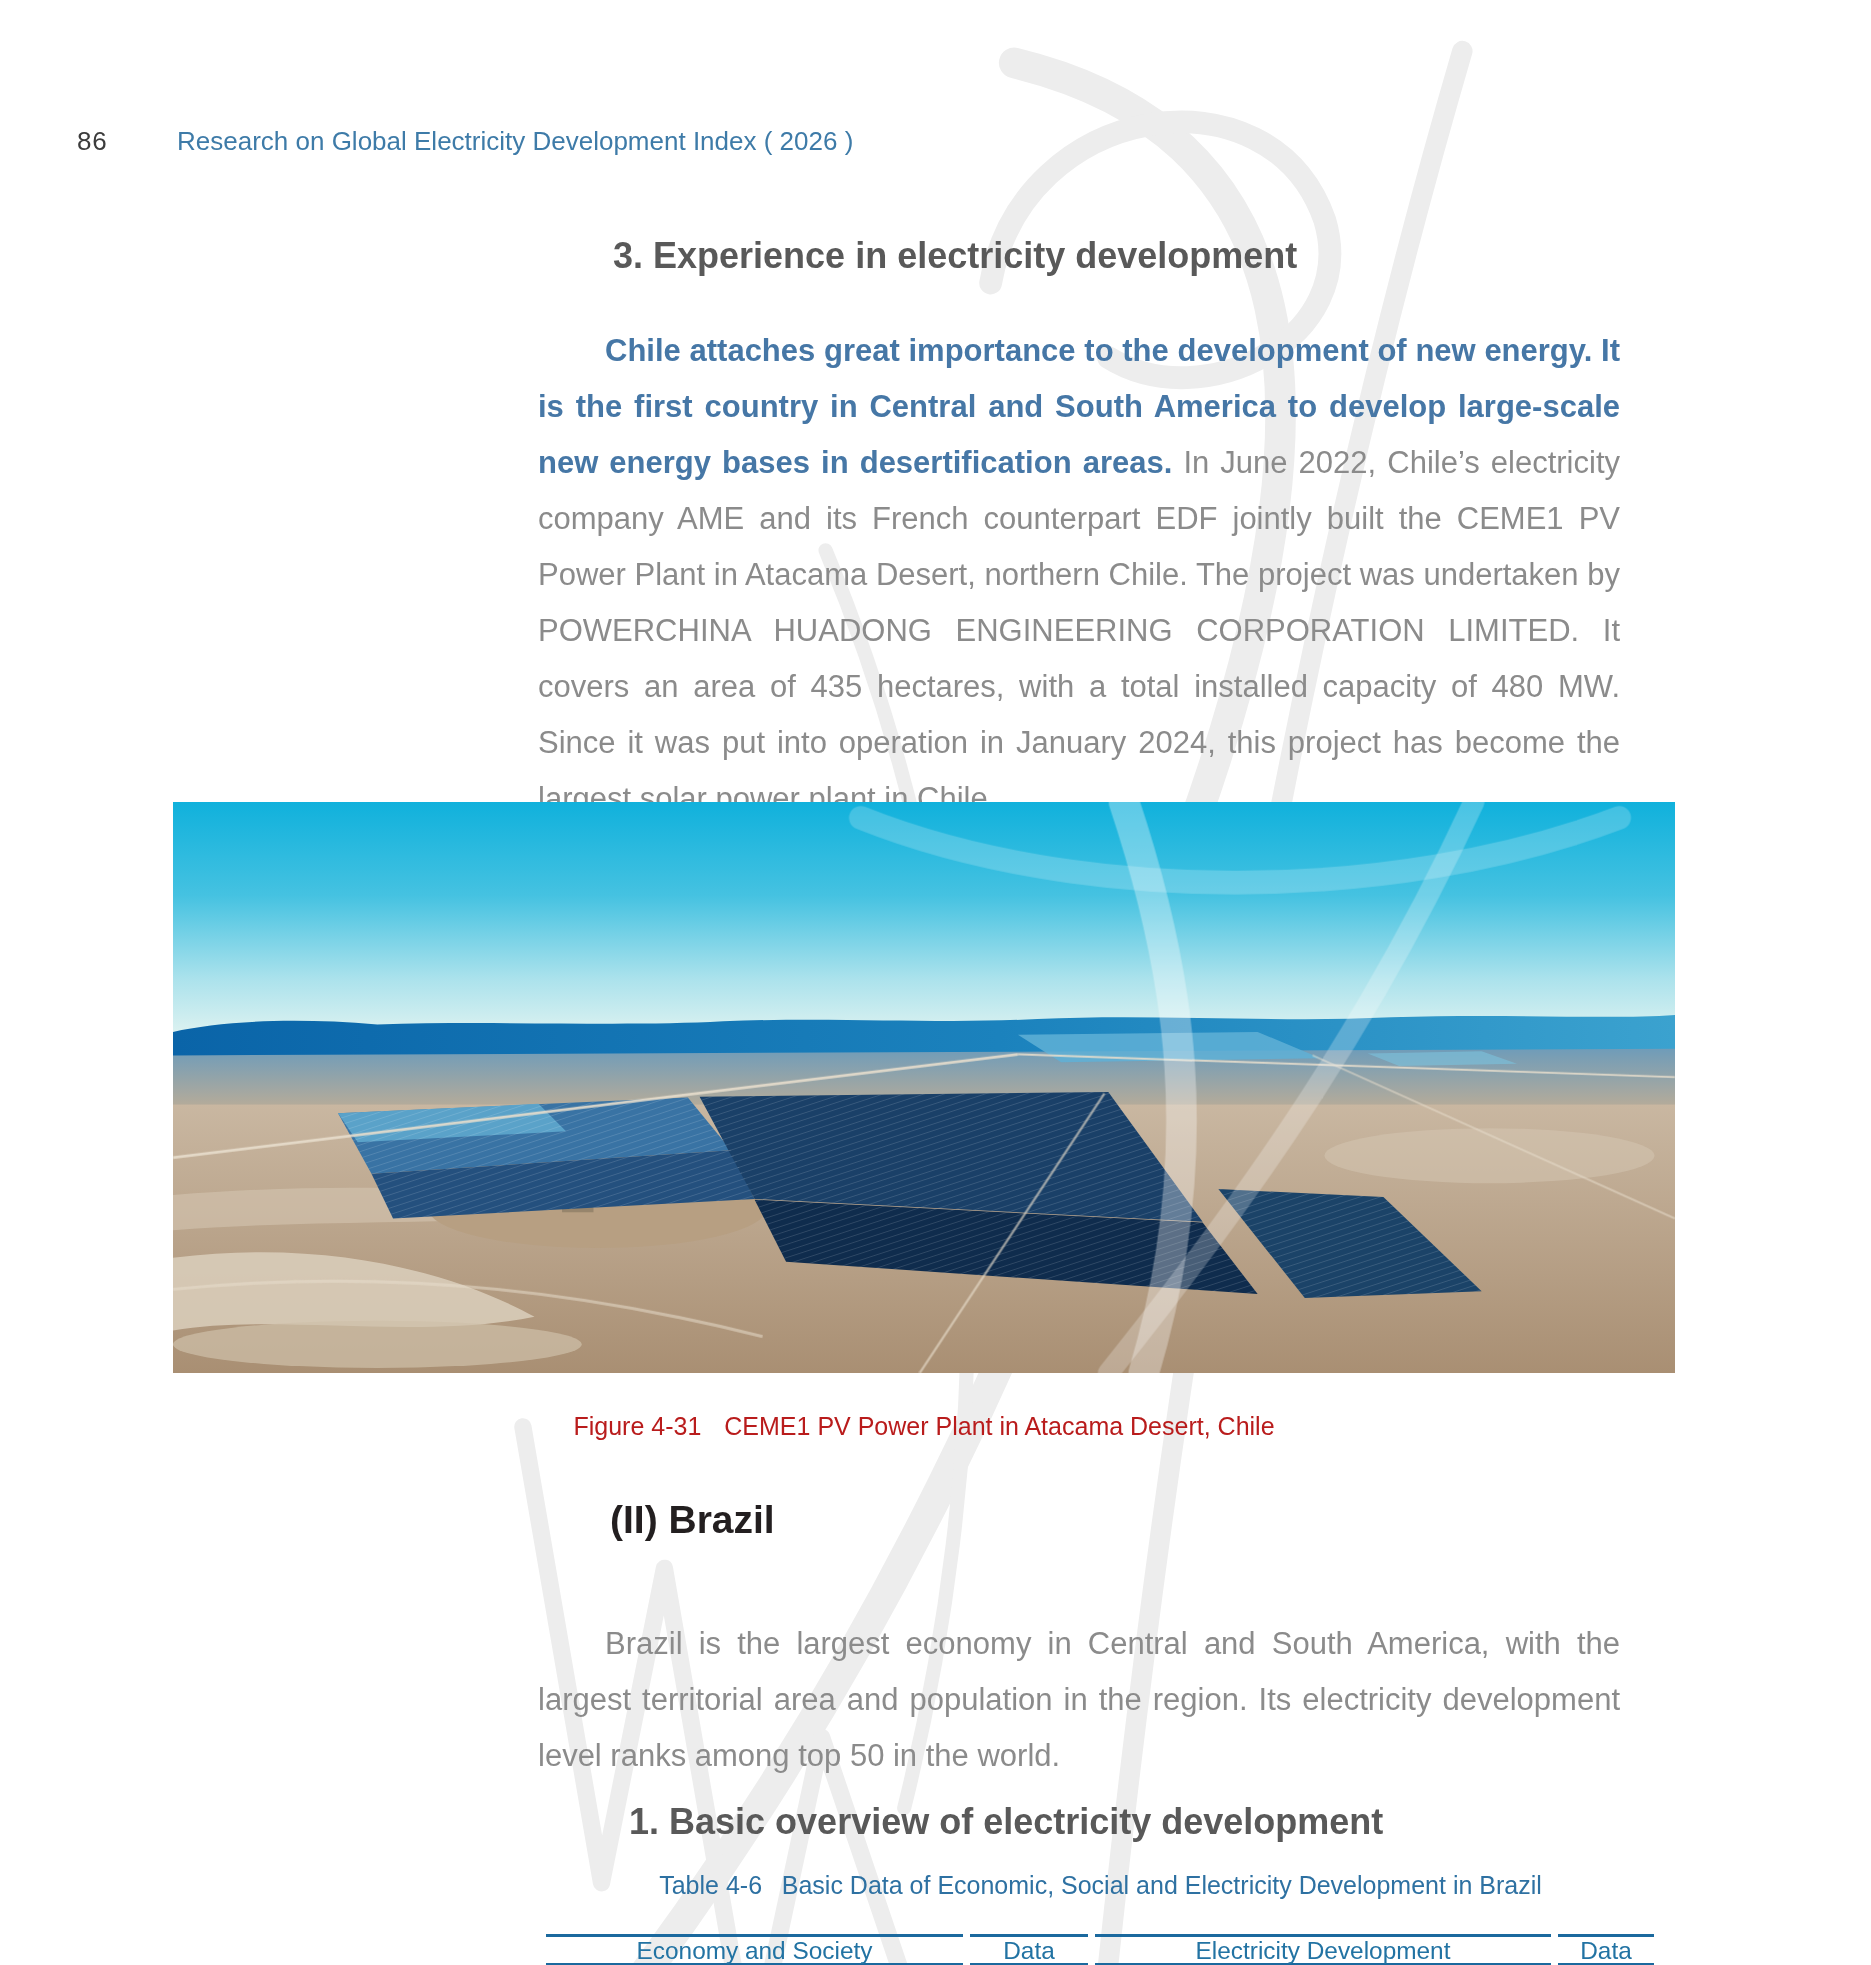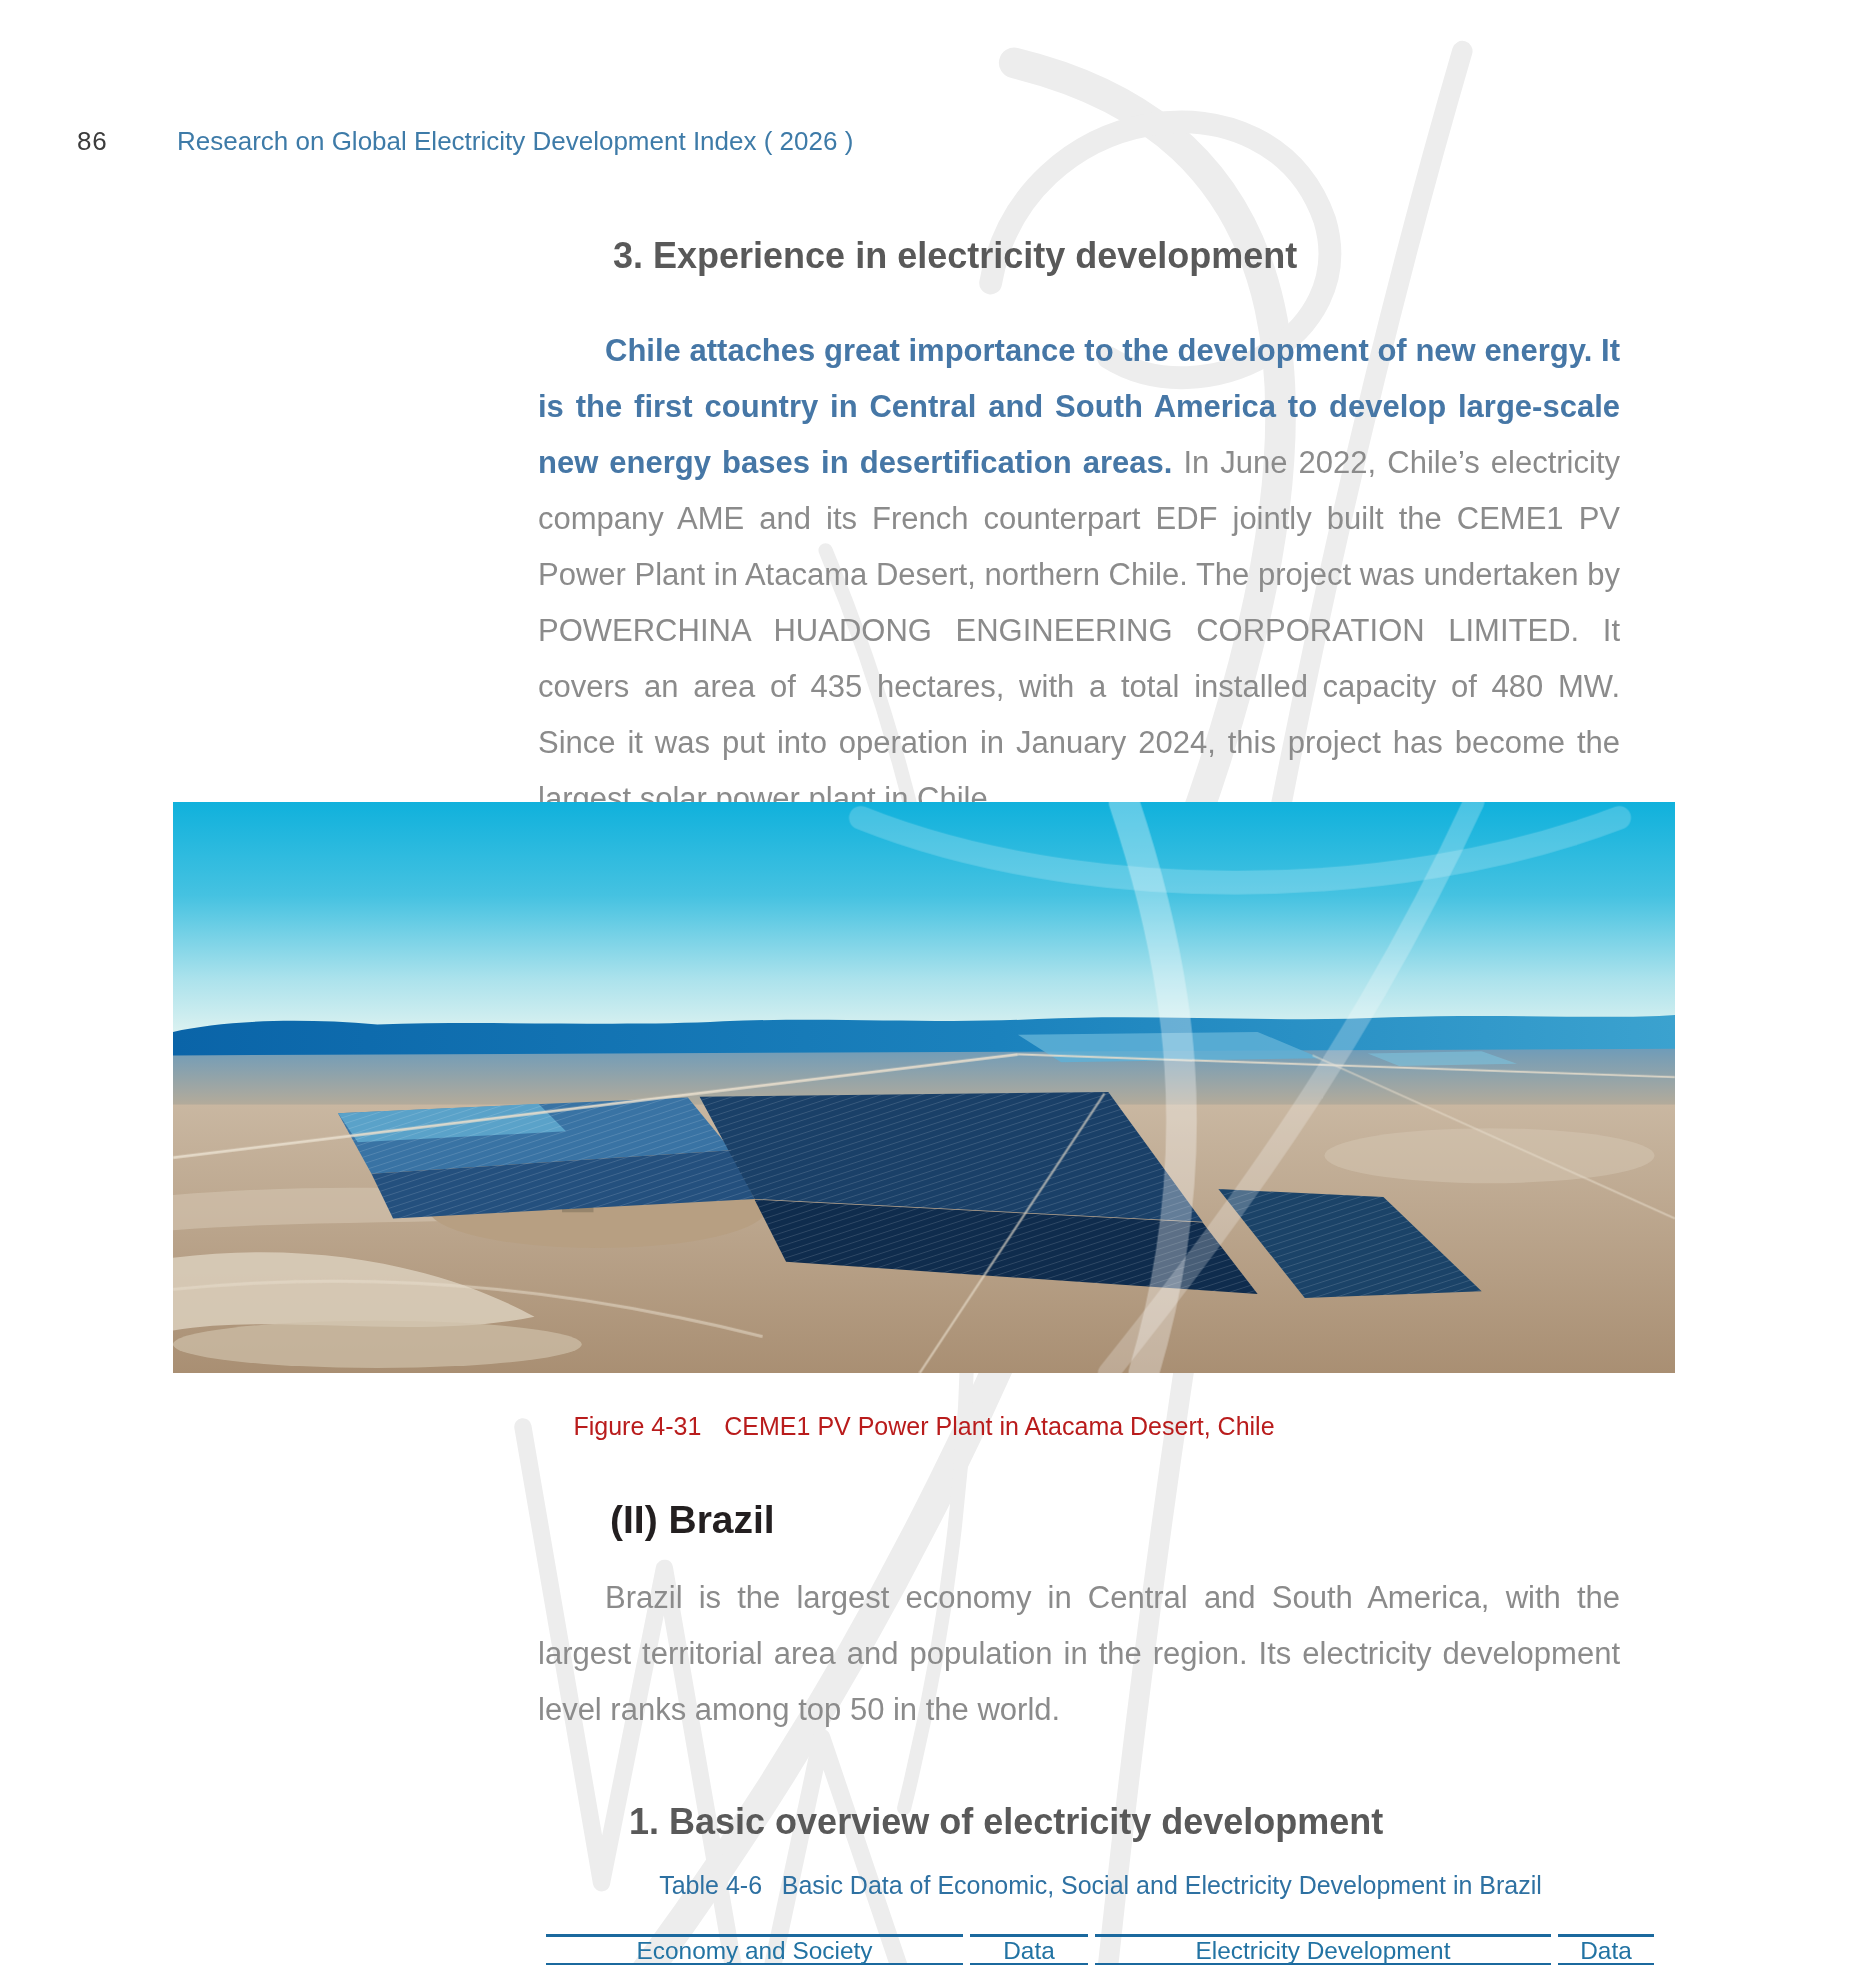--- a/index.html
+++ b/index.html
@@ -20,21 +20,21 @@
   .h-brazil{position:absolute;left:610px;top:1498px;font-size:39px;font-weight:700;color:#231f20;margin:0;}
   .h-basic{position:absolute;left:613px;top:1785px;font-size:36px;font-weight:700;color:#595959;margin:16px;}
 
   
   .para{
     position:absolute;left:538px;width:1082px;margin:0;
     font-size:31px;line-height:56px;color:#8b8b8b;
     text-align:justify;text-indent:67px;
   }
   .para-chile{top:323px;}
-  .para-brazil{top:1570px;}
+  .para-brazil{top:1616px;}
   .lead{color:#4677a6;font-weight:700;}
 
   
   .photo-wrap{position:absolute;left:173px;top:802px;width:1502px;height:571px;z-index:1;}
   .photo-wrap svg{display:block;width:100%;height:100%;}
 
   
   .figcap{position:absolute;left:173px;top:1388px;width:1502px;text-align:center;
     font-size:25px;color:#b91c1c;z-index:1;margin-top:24px;}
   .figcap .cap-label{margin-right:23px;}

